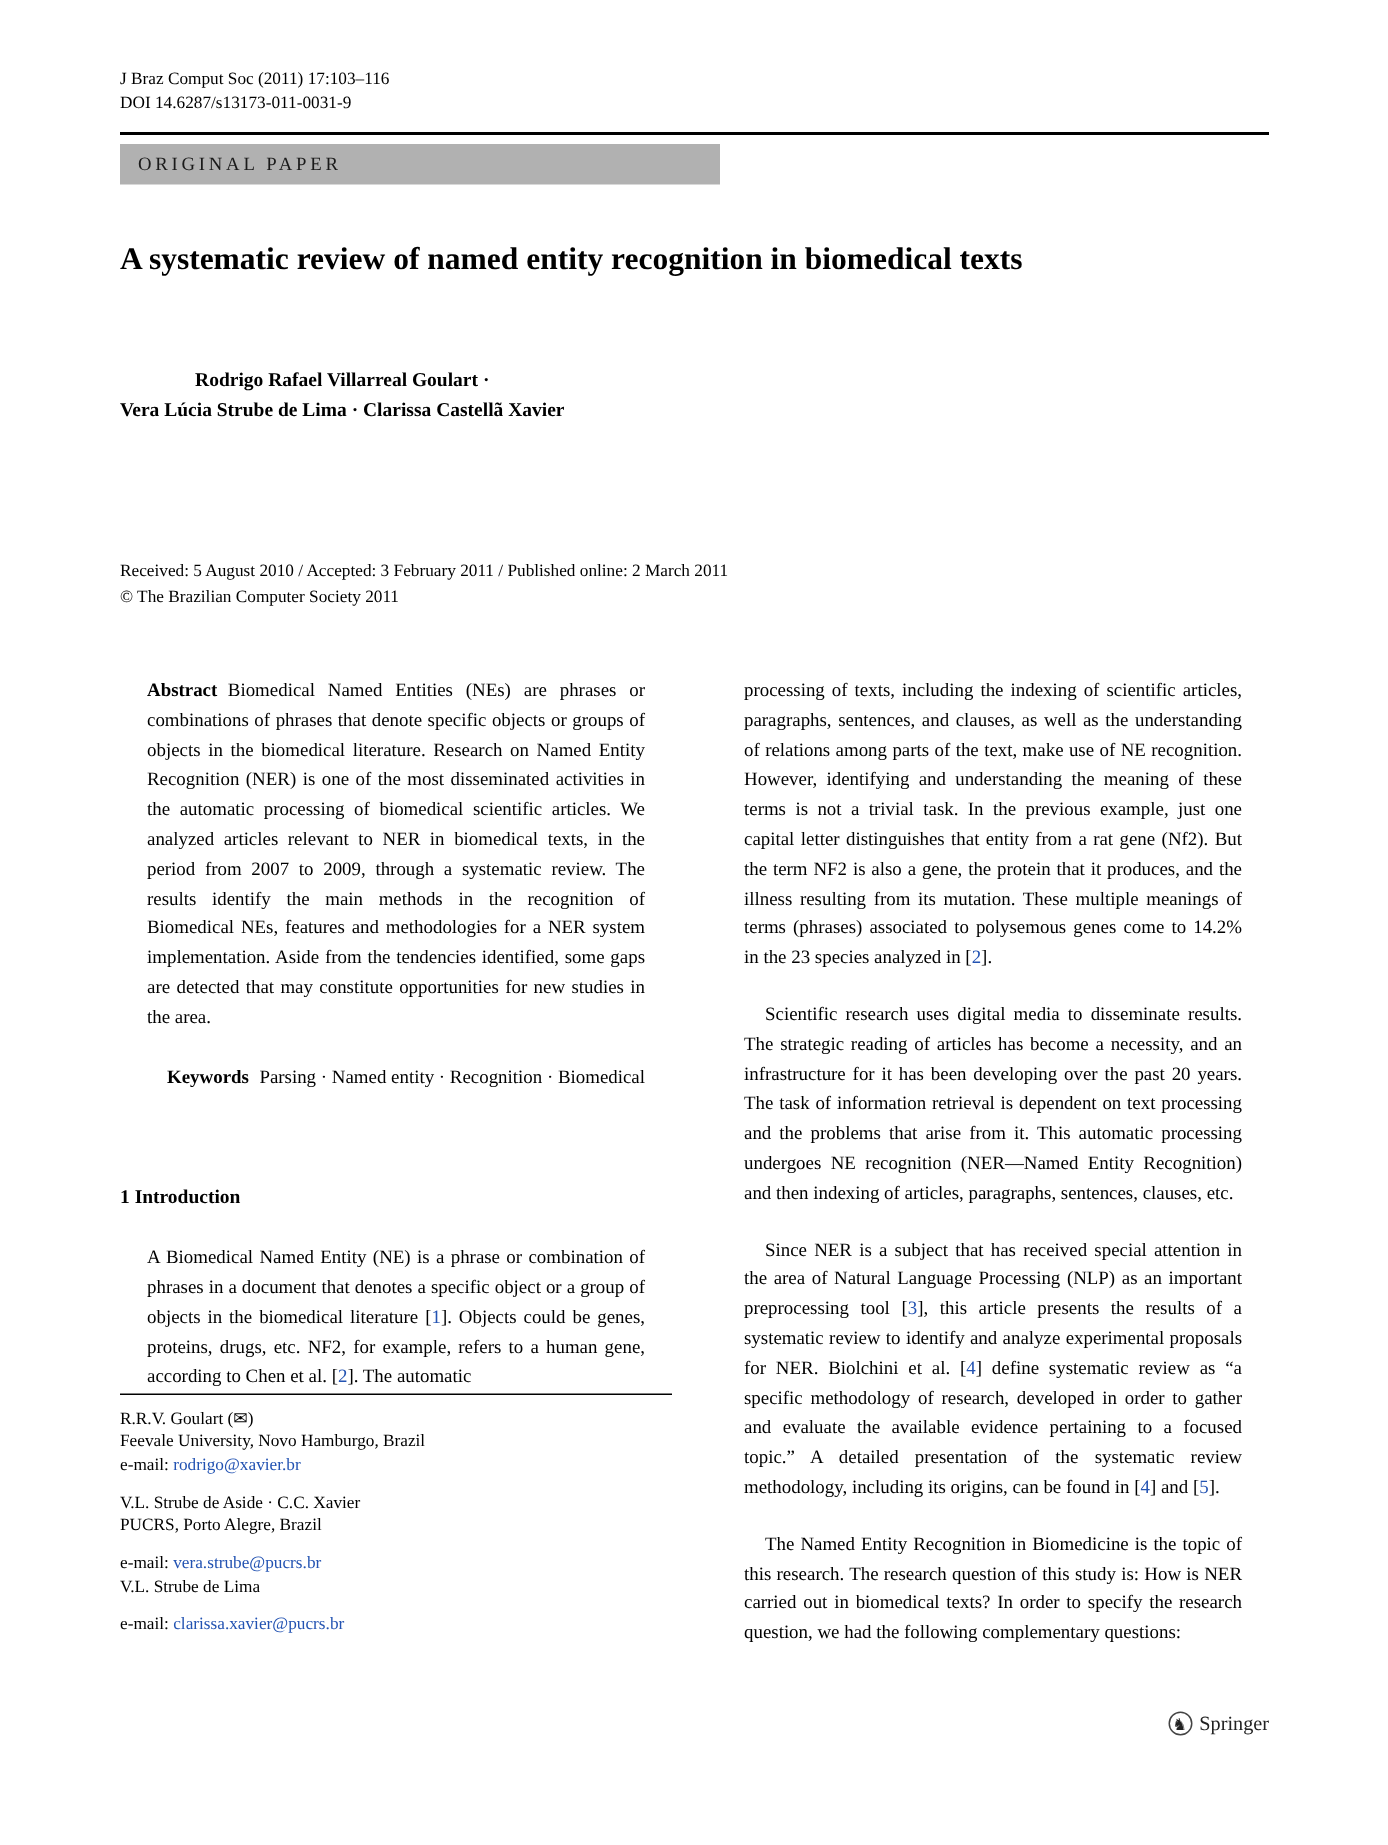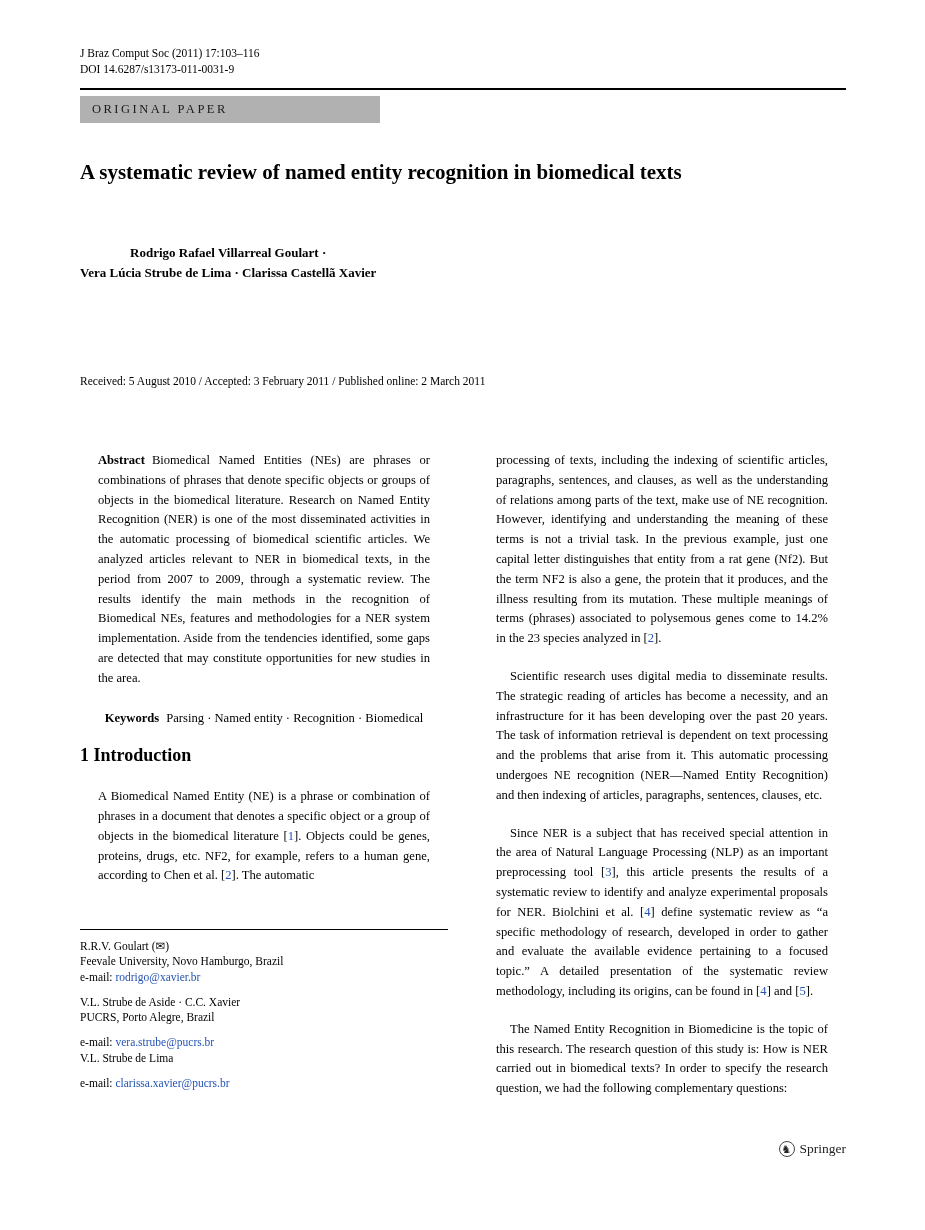--- a/index.html
+++ b/index.html
@@ -10,21 +10,21 @@
     position: relative;
     font-family: "Liberation Serif", serif;
   }
   :root { --link: #2353b2; --badge-bg: #b1b1b1; }
 
   .journal-ref { position: absolute; left: 80px; top: 47px;  font-size: 11.5px; }
   .doi         { position: absolute; left: 80px; top: 63px;  font-size: 11.5px; }
   .top-rule    { position: absolute; left: 80px; top: 88px;  width: 766px; height: 2px; background: #000; }
 
   .badge {
-    position: absolute; left: 80px; top: 96px; width: 300px; height: 27px;
+    position: absolute; left: 80px; top: 96px; width: 400px; height: 27px;
     background: var(--badge-bg); color: #1a1a1a;
     font-size: 12.5px; letter-spacing: 2.5px;
     display: flex; align-items: center; padding-left: 12px;
   }
 
   .title {
     position: absolute; left: 80px; top: 157px; width: 668px; margin: 0;
     font-size: 21px; line-height: 30px; font-weight: bold;
   }
 
@@ -34,22 +34,22 @@
 
   .col {
     position: absolute; top: 433px; width: 368px;
     font-size: 12.6px; line-height: 19.8px; text-align: justify;
   }
   .col-left  { left: 80px; }
   .col-right { left: 478px; }
 
   .para { margin: 18px; padding: 0; }
   .runin { margin-right: 7px; }
-  .keywords { margin-top: 20px; text-align: center; max-width: 345px; }
-  .sec-heading { margin: 18px 0 0 0; font-size: 18px; font-weight: bold; }
+  .keywords { margin-top: 20px; text-align: right; max-width: 345px; }
+  .sec-heading { margin: 60px 0 0 0; font-size: 13px; font-weight: bold; }
   .intro-first { margin-top: 21px; }
   .indent { text-indent: 14px; }
 
   a.link { color: var(--link); text-decoration: none; cursor: pointer; }
 
   .footnote {
     position: absolute; left: 80px; top: 929px; width: 368px;
     font-size: 11.5px; line-height: 15.3px;
   }
   .fn-rule { border-top: 1px solid #000; margin-bottom: 9px; }
@@ -80,20 +80,21 @@
 
   <h1 class="title">A systematic review of named entity recognition in biomedical texts</h1>
 
   <div class="authors">
     <div>Rodrigo Rafael Villarreal Goulart ·</div>
     <div>Vera Lúcia Strube de Lima · Clarissa Castellã Xavier</div>
   </div>
 
   <div class="meta">
     <div>Received: 5 August 2010 / Accepted: 3 February 2011 / Published online: 2 March 2011</div>
+    <div>© The Brazilian Computer Society 2011</div>
   </div>
 
   <div class="col col-left">
     <p class="para"><b class="runin">Abstract</b><span>Biomedical Named Entities (NEs) are phrases or combinations of phrases that denote specific objects or groups of objects in the biomedical literature. Research on Named Entity Recognition (NER) is one of the most disseminated activities in the automatic processing of biomedical scientific articles. We analyzed articles relevant to NER in biomedical texts, in the period from 2007 to 2009, through a systematic review. The results identify the main methods in the recognition of Biomedical NEs, features and methodologies for a NER system implementation. Aside from the tendencies identified, some gaps are detected that may constitute opportunities for new studies in the area.</span></p>
 
     <p class="para keywords"><b class="runin">Keywords</b><span>Parsing · Named entity · Recognition · Biomedical</span></p>
 
     <h2 class="sec-heading">1 Introduction</h2>
 
     <p class="para intro-first">A Biomedical Named Entity (NE) is a phrase or combination of phrases in a document that denotes a specific object or a group of objects in the biomedical literature [<a class="link">1</a>]. Objects could be genes, proteins, drugs, etc. NF2, for example, refers to a human gene, according to Chen et al. [<a class="link">2</a>]. The automatic</p>

